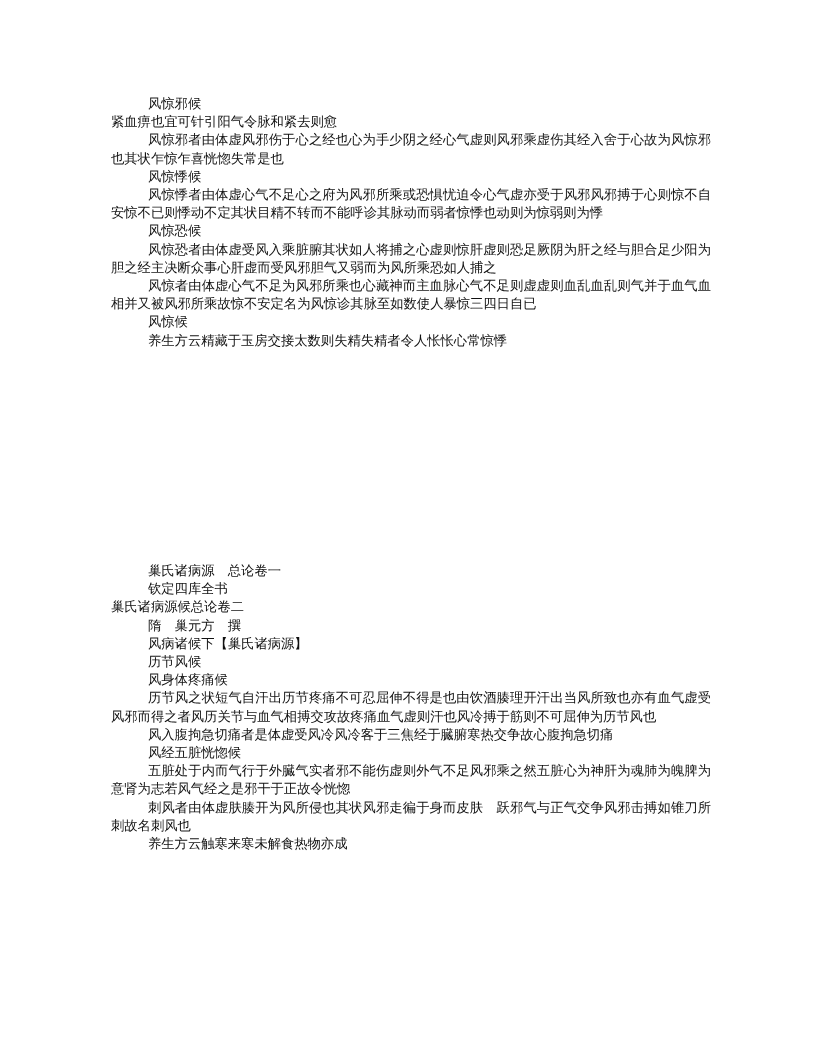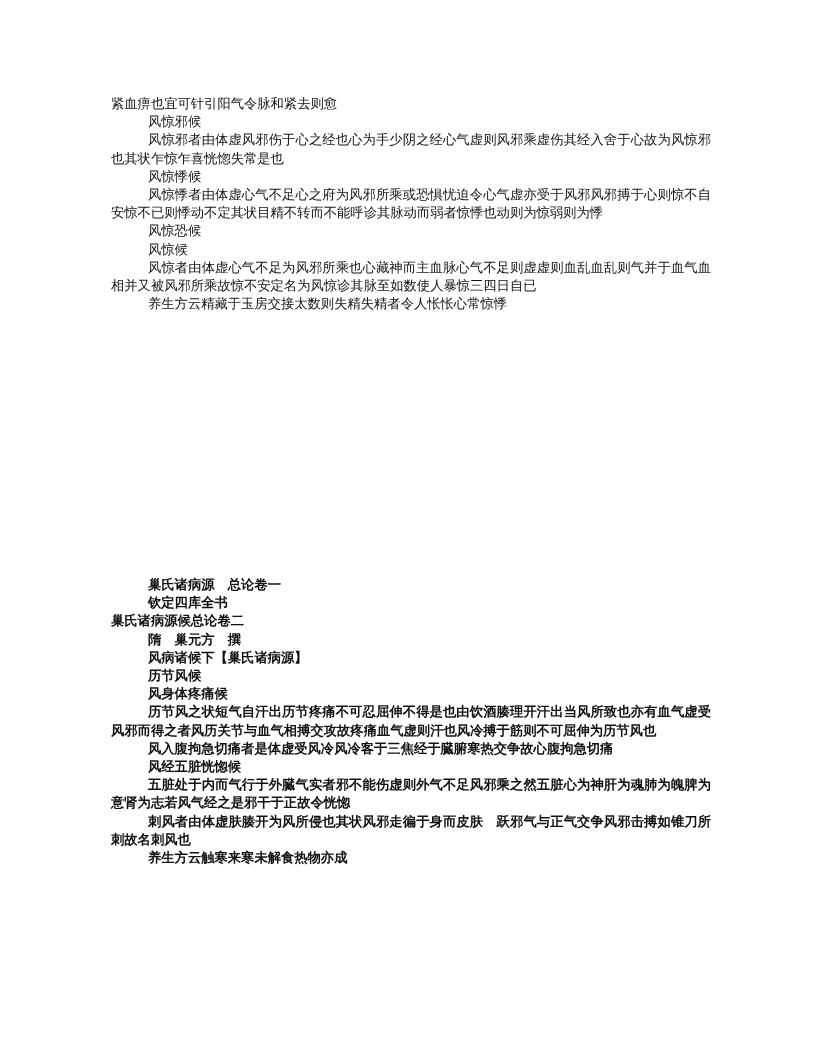--- a/index.html
+++ b/index.html
@@ -1,42 +1,43 @@
 <!DOCTYPE html>
 <html><head>
 <meta charset="utf-8">
 <style>
   html, body { margin: 0; padding: 0; background: #ffffff; }
   body { width: 816px; height: 1056px; position: relative; overflow: hidden; }
   .page { position: absolute; left: 0; top: 0; width: 816px; height: 1056px; background: #ffffff; }
   .block { position: absolute; left: 111px; width: 600px; font-family: "DejaVu Serif", "Liberation Serif", serif; font-size: 13.3px; line-height: 18.2px; color: #111111; }
   .block-1 { top: 95px; }
-  .block-2 { top: 576px; font-weight: bold; }
+  .block-2 { top: 562px; }
   .line { display: block; white-space: pre-wrap; word-break: break-all; text-align: justify; }
   .indent { text-indent: 37px; }
   .heading { padding-left: 37px; }
 </style>
 </head>
 <body>
 
 <div class="page">
 
   <div class="block block-1">
+    <span class="line heading">风惊邪候</span>
+
     <span class="line">紧血痹也宜可针引阳气令脉和紧去则愈</span>
-
-    <span class="line heading">风惊邪候</span>
     <span class="line indent">风惊邪者由体虚风邪伤于心之经也心为手少阴之经心气虚则风邪乘虚伤其经入舍于心故为风惊邪也其状乍惊乍喜恍惚失常是也</span>
 
     <span class="line heading">风惊悸候</span>
     <span class="line indent">风惊悸者由体虚心气不足心之府为风邪所乘或恐惧忧迫令心气虚亦受于风邪风邪搏于心则惊不自安惊不已则悸动不定其状目精不转而不能呼诊其脉动而弱者惊悸也动则为惊弱则为悸</span>
 
     <span class="line heading">风惊恐候</span>
+    <span class="line indent">风惊恐者由体虚受风入乘脏腑其状如人将捕之心虚则惊肝虚则恐足厥阴为肝之经与胆合足少阳为胆之经主决断众事心肝虚而受风邪胆气又弱而为风所乘恐如人捕之</span>
 
+    <span class="line indent">风惊者由体虚心气不足为风邪所乘也心藏神而主血脉心气不足则虚虚则血乱血乱则气并于血气血相并又被风邪所乘故惊不安定名为风惊诊其脉至如数使人暴惊三四日自已</span>
     <span class="line heading">风惊候</span>
-    <span class="line indent">风惊者由体虚心气不足为风邪所乘也心藏神而主血脉心气不足则虚虚则血乱血乱则气并于血气血相并又被风邪所乘故惊不安定名为风惊诊其脉至如数使人暴惊三四日自已</span>
 
     <span class="line indent">养生方云精藏于玉房交接太数则失精失精者令人怅怅心常惊悸</span>
   </div>
 
   <div class="block block-2">
     <span class="line heading">巢氏诸病源　总论卷一</span>
     <span class="line heading">钦定四库全书</span>
     <span class="line">巢氏诸病源候总论卷二</span>
     <span class="line heading">隋　巢元方　撰</span>
     <span class="line heading">风病诸候下【巢氏诸病源】</span>

